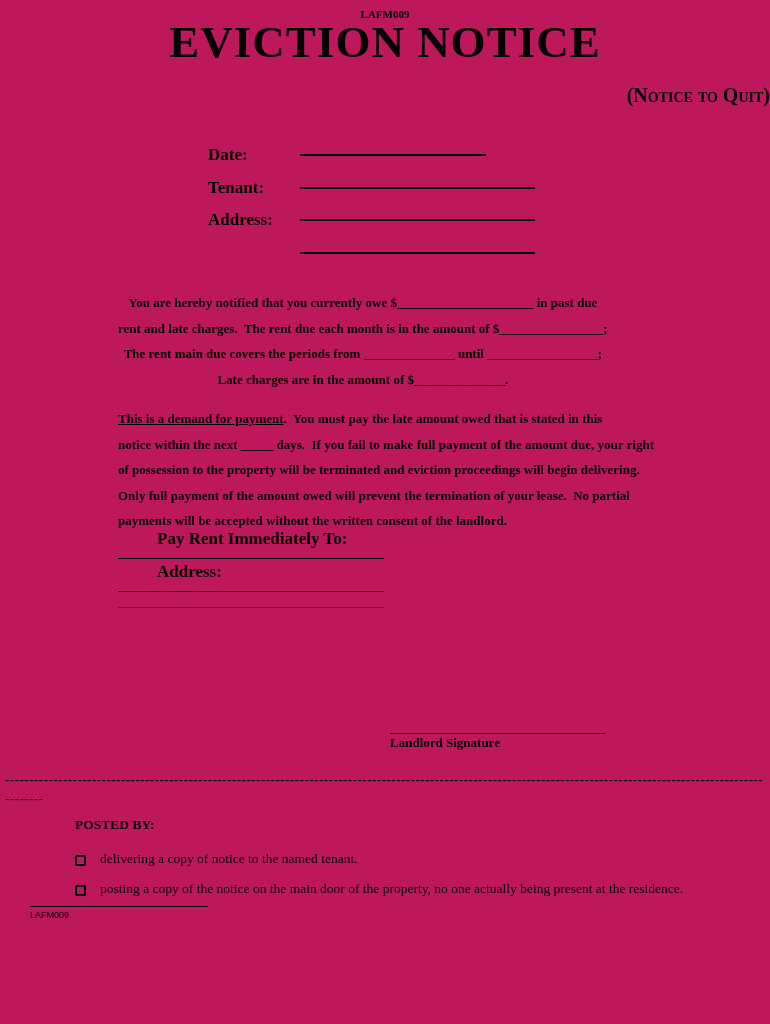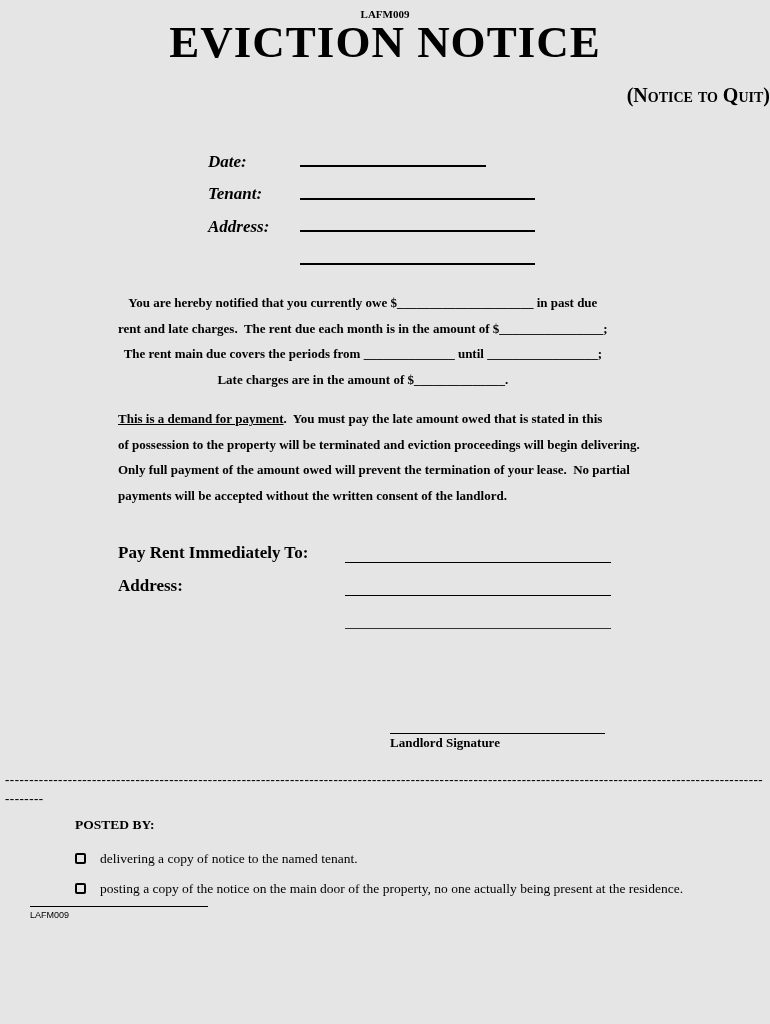--- a/index.html
+++ b/index.html
@@ -5,21 +5,21 @@
   * { margin: 0; padding: 0; box-sizing: border-box; }
   html, body { background: #ffffff; }
   body {
     width: 770px; height: 1024px;
     font-family: "Liberation Serif", serif;
     color: #000000;
   }
   .page {
     position: relative;
     width: 770px; height: 1024px;
-    background: #e5e5e5;
+    background: #be185d;
     overflow: hidden;
   }
 
   
   .top-code {
     position: absolute; top: 8px; left: 0; width: 100%;
     text-align: center;
     font-size: 11px; font-weight: bold;
   }
   .title {
@@ -29,39 +29,39 @@
   }
   .subtitle {
     position: absolute; top: 84px; left: 0; width: 100%;
     text-align: right;
     font-size: 20px; font-weight: bold;
     font-variant: small-caps;
   }
 
   
   .fields { position: absolute; left: 208px; top: 146px; }
-  .frow { display: flex; align-items: center; height: 32.5px; font-style: italic; }
+  .frow { display: flex; align-items: flex-start; height: 32.5px; }
   .flabel {
     width: 92px; font-size: 17px; font-weight: bold;
     line-height: 1; padding-bottom: 2px;
   }
   .fline { border-bottom: 2px solid #000; height: 10px; }
   .w-date { width: 186px; }
   .w-long { width: 235px; }
 
   
   .para { position: absolute; left: 118px; font-size: 13px; font-weight: bold; line-height: 25.5px; }
   .p1 { top: 290px; text-align: center; }
   .p2 { top: 406px; }
   .pline { white-space: pre; }
   .u { text-decoration: underline; }
 
   
   .pay { position: absolute; left: 118px; top: 530px; }
-  .payrow { display: flex; align-items: flex-end; height: 33px; }
+  .payrow { display: flex; align-items: flex-end; height: 33px; flex-direction: column; }
   .paylabel {
     width: 227px; font-size: 17px; font-weight: bold;
     line-height: 1; padding-bottom: 2px;
   }
   .payline { border-bottom: 1.5px solid #000; height: 10px; width: 266px; }
   .payline.thin { border-bottom: 1px solid #333; }
 
   
   .sig { position: absolute; left: 390px; top: 733px; width: 215px; }
   .sigline { border-top: 1.5px solid #000; width: 215px; height: 0; }
@@ -75,21 +75,21 @@
     letter-spacing: 0.5px;
   }
   .dash1 { top: 772px; width: 758px; }
   .dash2 { top: 791px; }
 
   
   .posted {
     position: absolute; left: 75px; top: 817px;
     font-size: 13.5px; font-weight: bold;
   }
-  .cbrow { position: absolute; left: 75px; display: flex; align-items: flex-start; }
+  .cbrow { position: absolute; left: 75px; display: flex; align-items: center; }
   .cb1 { top: 851px; }
   .cb2 { top: 881px; }
   .cbbox {
     width: 11px; height: 11px;
     border: 2px solid #000; border-radius: 2px;
     margin-top: 2px; flex: 0 0 auto;
   }
   .cbtext {
     margin-left: 14px;
     font-size: 13.5px; font-weight: normal;
@@ -137,20 +137,21 @@
 
   <div class="para p1">
     <div class="pline">You are hereby notified that you currently owe $_____________________ in past due</div>
     <div class="pline">rent and late charges.  The rent due each month is in the amount of $________________;</div>
     <div class="pline">The rent main due covers the periods from ______________ until _________________;</div>
     <div class="pline">Late charges are in the amount of $______________.</div>
   </div>
 
   <div class="para p2">
     <div class="pline"><span class="u">This is a demand for payment</span><span>.  You must pay the late amount owed that is stated in this</span></div>
+    <div class="pline">notice within the next _____ days.  If you fail to make full payment of the amount due, your right</div>
     <div class="pline">of possession to the property will be terminated and eviction proceedings will begin delivering.</div>
     <div class="pline">Only full payment of the amount owed will prevent the termination of your lease.  No partial</div>
     <div class="pline">payments will be accepted without the written consent of the landlord.</div>
   </div>
 
   <div class="pay">
     <div class="payrow">
       <span class="paylabel">Pay Rent Immediately To:</span>
       <span class="payline"></span>
     </div>

